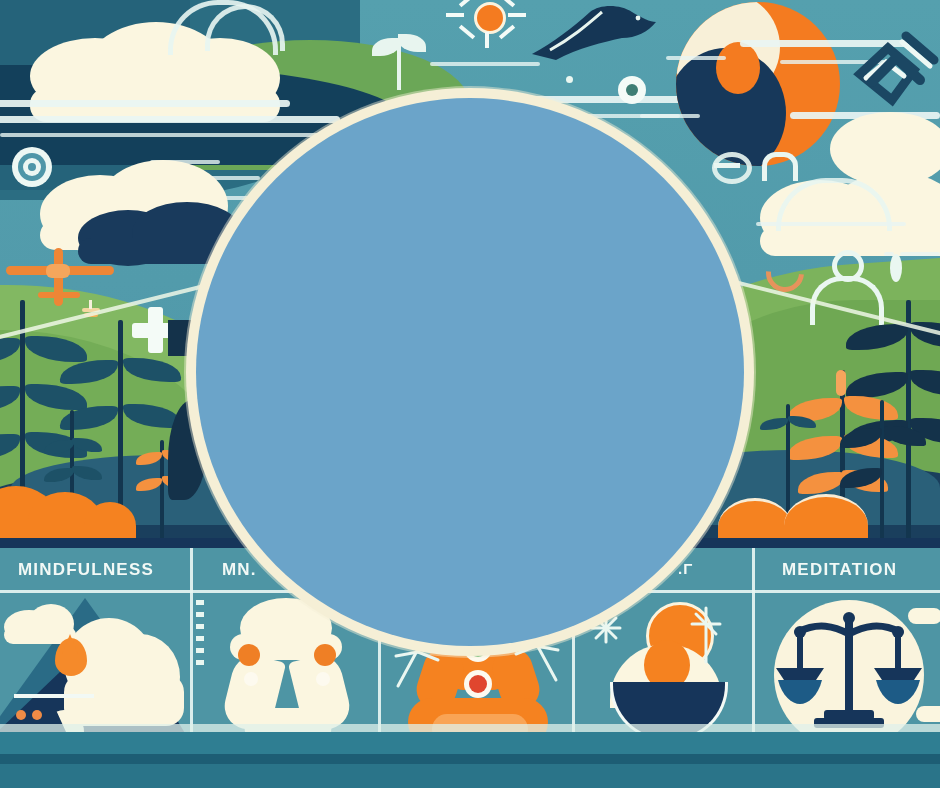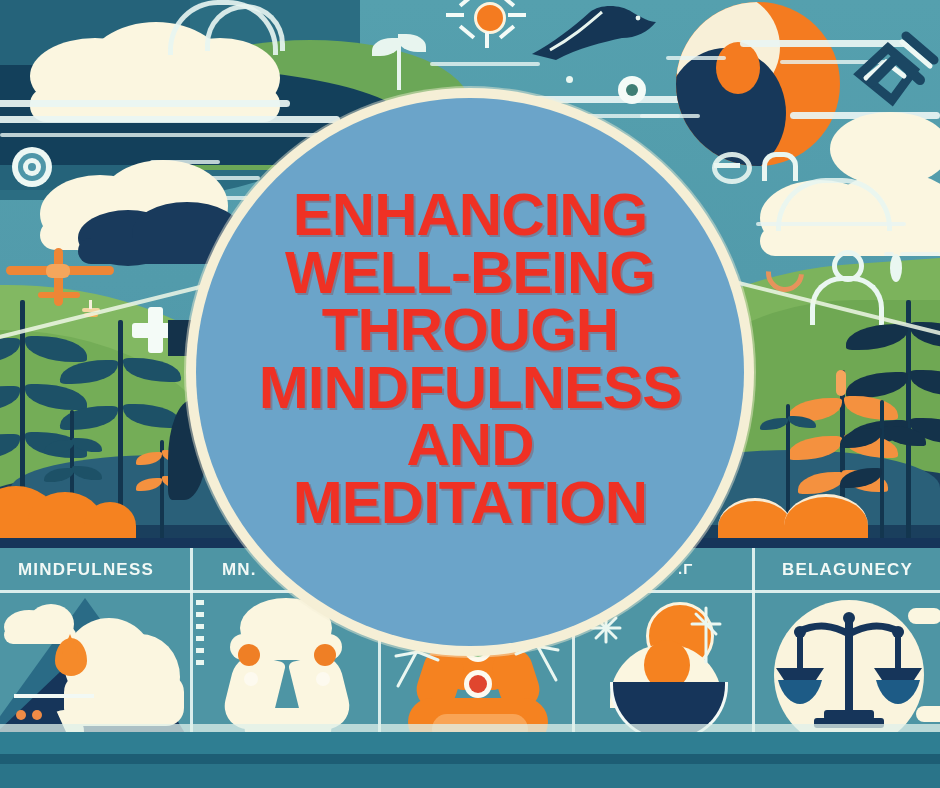--- a/index.html
+++ b/index.html
@@ -292,21 +292,21 @@
 
     <div class="gridline-h" style="left:0;top:52px;width:940px;"></div>
     <div class="gridline-v" style="left:190px;top:10px;height:230px;"></div>
     <div class="gridline-v" style="left:378px;top:10px;height:230px;"></div>
     <div class="gridline-v" style="left:572px;top:10px;height:230px;"></div>
     <div class="gridline-v" style="left:752px;top:10px;height:230px;"></div>
 
     <div class="cell-label" style="left:18px;top:22px;">MINDFULNESS</div>
     <div class="cell-label" style="left:222px;top:22px;">MN.</div>
     <div class="cell-label" style="left:678px;top:22px;font-size:15px;">.Γ</div>
-    <div class="cell-label" style="left:782px;top:22px;">BELAGUNECY</div>
+    <div class="cell-label" style="left:782px;top:22px;">MEDITATION</div>
 
     <div class="abs" style="left:0;top:60px;width:190px;height:180px;overflow:hidden;">
       <div class="abs" style="left:-30px;top:0;width:230px;height:160px;background:#2a6b86;clip-path:polygon(50% 0,100% 100%,0 100%);"></div>
       <div class="abs" style="left:-30px;top:50px;width:230px;height:110px;background:#16355a;clip-path:polygon(50% 0,78% 24%,100% 100%,0 100%);"></div>
       <div class="cloud" style="left:4px;top:12px;width:50px;height:34px;"></div>
       <div class="cloud" style="left:28px;top:6px;width:46px;height:40px;"></div>
       <div class="abs" style="left:4px;top:28px;width:72px;height:18px;background:#fbf6e0;border-radius:9px;"></div>
       <div class="cloud" style="left:64px;top:20px;width:90px;height:90px;"></div>
       <div class="cloud" style="left:100px;top:36px;width:80px;height:86px;"></div>
       <div class="abs" style="left:64px;top:76px;width:120px;height:52px;background:#fbf6e0;border-radius:18px;"></div>
@@ -420,20 +420,14 @@
       <div class="hline thin" style="left:150px;top:142px;width:40px;"></div>
     </div>
 
     <div class="bottomband" style="top:186px;height:8px;background:#dff0ea;opacity:.75;"></div>
     <div class="bottomband" style="top:194px;height:22px;background:#2f7e92;"></div>
     <div class="bottomband" style="top:216px;height:10px;background:#1d5d74;"></div>
     <div class="bottomband" style="top:226px;height:24px;background:#2a7489;"></div>
   </div>
 
   <div id="circle-wrap"></div>
-  <div id="title">ENHANCING
-WELL-BEING
-THROUGH
-MINDFULNESS
-AND
-MEDITATION</div>
 
 </div>
 
 </body></html>

